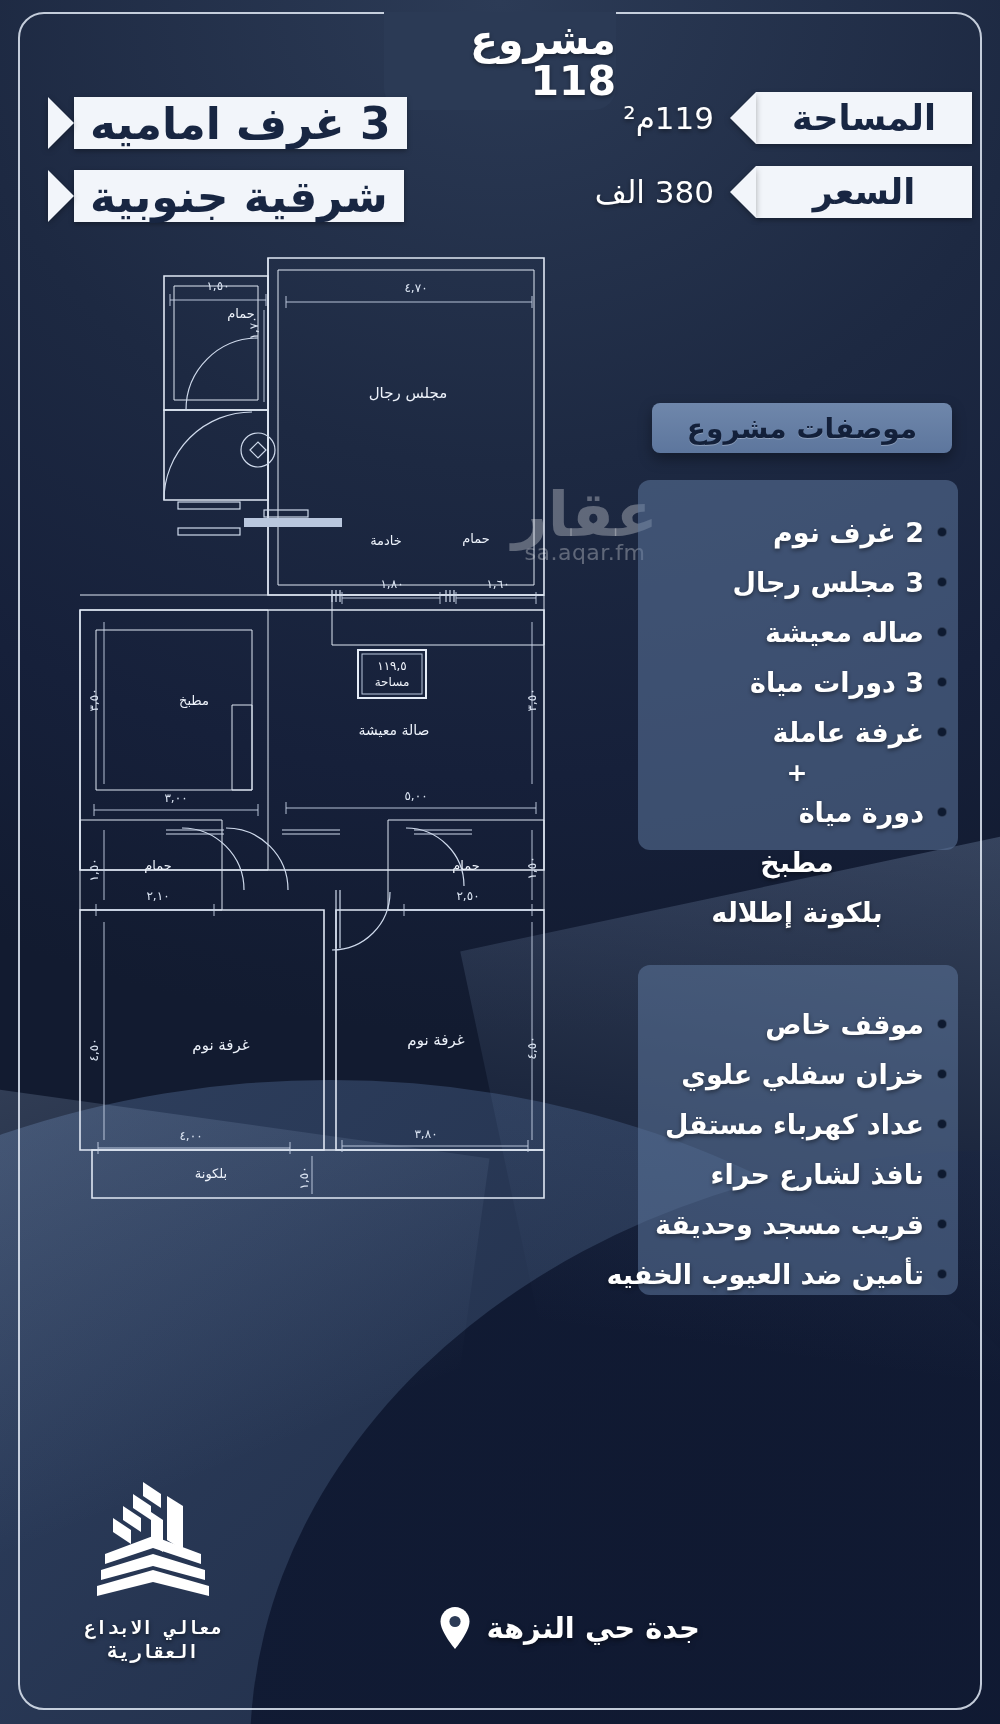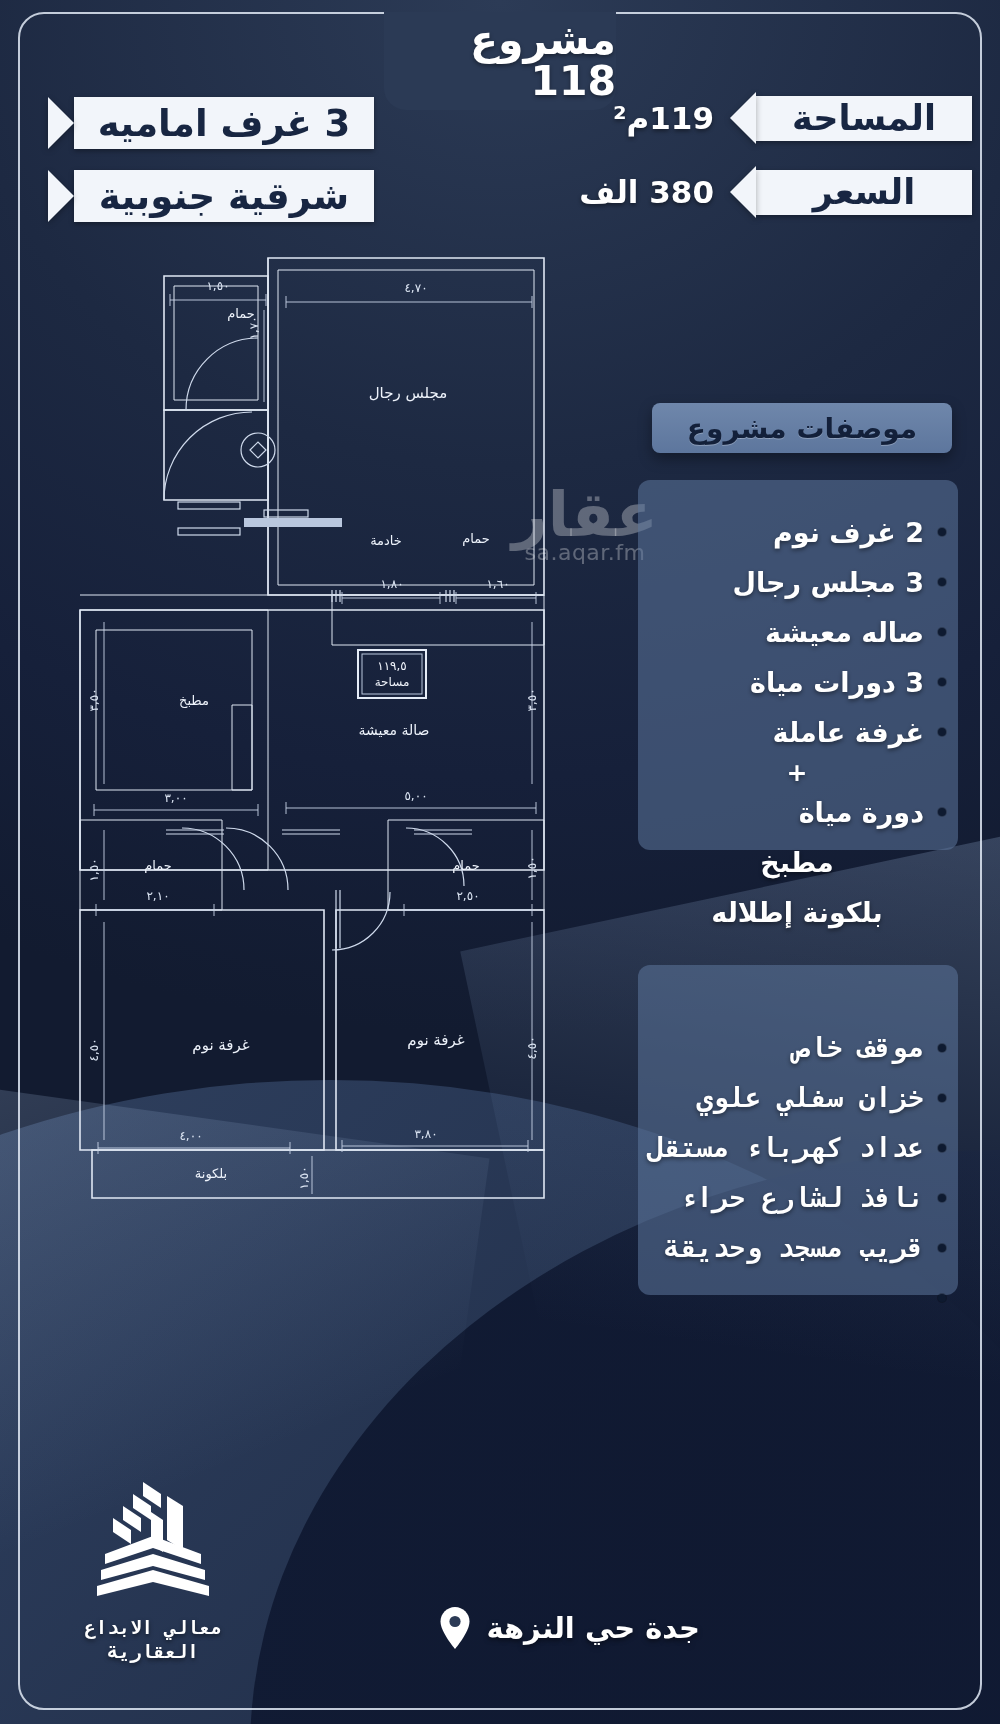--- a/index.html
+++ b/index.html
@@ -61,32 +61,32 @@
   }
   .arrow{
     width:0;height:0;border-top:26px solid transparent;border-bottom:26px solid transparent;
     border-right:26px solid #f2f5fa;
     filter:drop-shadow(0 2px 3px rgba(0,0,0,.3));
   }
   .arrow.ltr{
     border-right:none;border-left:26px solid #f2f5fa;
   }
   .badge .val{
-    color:#ffffff;font-weight:bold;font-size:31px;white-space:nowrap;
+    color:#ffffff;font-weight:normal;font-size:31px;white-space:nowrap;
     text-shadow:0 2px 4px rgba(0,0,0,.45);
   }
   
   #b-area{right:28px;top:92px;}
   #b-price{right:28px;top:166px;}
-  #b-area .chip,#b-price .chip{width:216px;height:45px;font-size:35px;letter-spacing:2px;}
+  #b-area .chip,#b-price .chip{width:216px;height:52px;font-size:35px;letter-spacing:2px;}
   #b-area .val,#b-price .val{margin-right:16px;}
   
   #b-rooms{left:48px;top:97px;}
   #b-dir{left:48px;top:170px;text-align:center;}
-  #b-rooms .chip,#b-dir .chip{height:52px;font-size:37px;padding:0 16px;letter-spacing:1px;min-width:300px;}
+  #b-rooms .chip,#b-dir .chip{height:52px;font-size:44px;padding:0 16px;letter-spacing:1px;min-width:300px;}
 
   
   .plan{position:absolute;left:36px;top:250px;width:520px;height:960px;}
   .plan svg{display:block;}
 
   
   .watermark{
     position:absolute;left:470px;top:484px;width:230px;text-align:center;
     color:rgba(255,255,255,.30);pointer-events:none;line-height:1;
   }
@@ -126,21 +126,21 @@
   }
   .spec-row .txt{
     color:#ffffff;font-size:27px;font-weight:bold;white-space:nowrap;
     text-shadow:0 2px 4px rgba(0,0,0,.45);
   }
   .spec-row.plus{height:30px;}
   .spec-row.plus .txt{font-size:25px;}
   .spec-row.nobullet{justify-content:center;padding-right:0;}
 
   #list-a{top:507px;}
-  #list-b{top:1023px;font-family:Liberation Mono, monospace;}
+  #list-b{top:999px;}
 
   
   .logo{position:absolute;left:58px;bottom:60px;width:190px;text-align:center;font-family:Liberation Mono, monospace;}
   .logo svg{display:block;margin:0 auto;}
   .logo .lname{
     color:#ffffff;font-size:19px;font-weight:bold;margin-top:10px;letter-spacing:.3px;
     text-shadow:0 2px 4px rgba(0,0,0,.5);
   }
   .location{
     position:absolute;right:300px;bottom:74px;display:flex;align-items:center;direction:rtl;
@@ -395,20 +395,21 @@
       <div class="spec-row">
         <span class="dot"></span>
         <span class="txt">نافذ لشارع حراء</span>
       </div>
       <div class="spec-row">
         <span class="dot"></span>
         <span class="txt">قريب مسجد وحديقة</span>
       </div>
       <div class="spec-row">
         <span class="dot"></span>
+        <span class="txt">تأمين ضد العيوب الخفيه</span>
       </div>
     </div>
 
   <div class="logo">
     <svg width="132" height="128" viewBox="0 0 132 128" xmlns="http://www.w3.org/2000/svg">
       <g fill="#ffffff">
         <path d="M56 4 L74 16 L74 30 L56 18 Z"></path>
         <path d="M46 16 L64 28 L64 42 L46 30 Z"></path>
         <path d="M36 28 L54 40 L54 54 L36 42 Z"></path>
         <path d="M26 40 L44 52 L44 66 L26 54 Z"></path>

